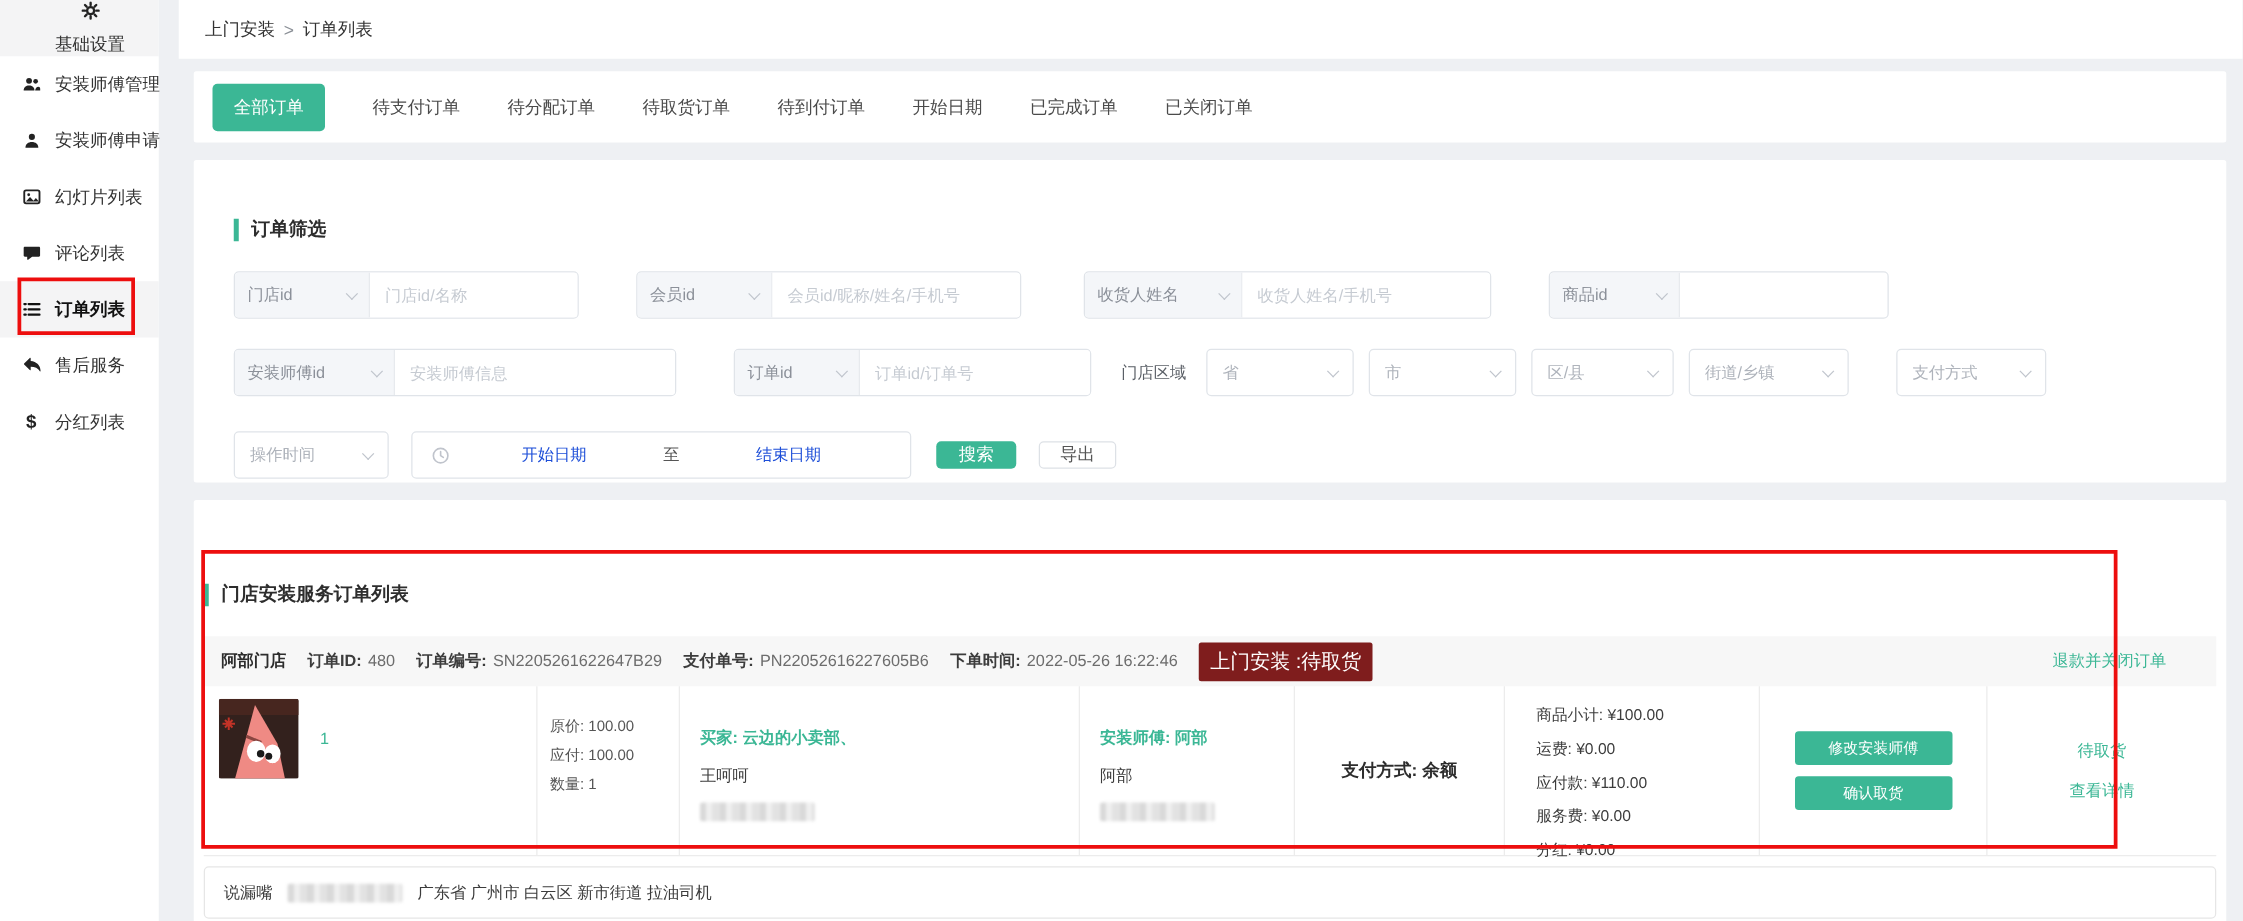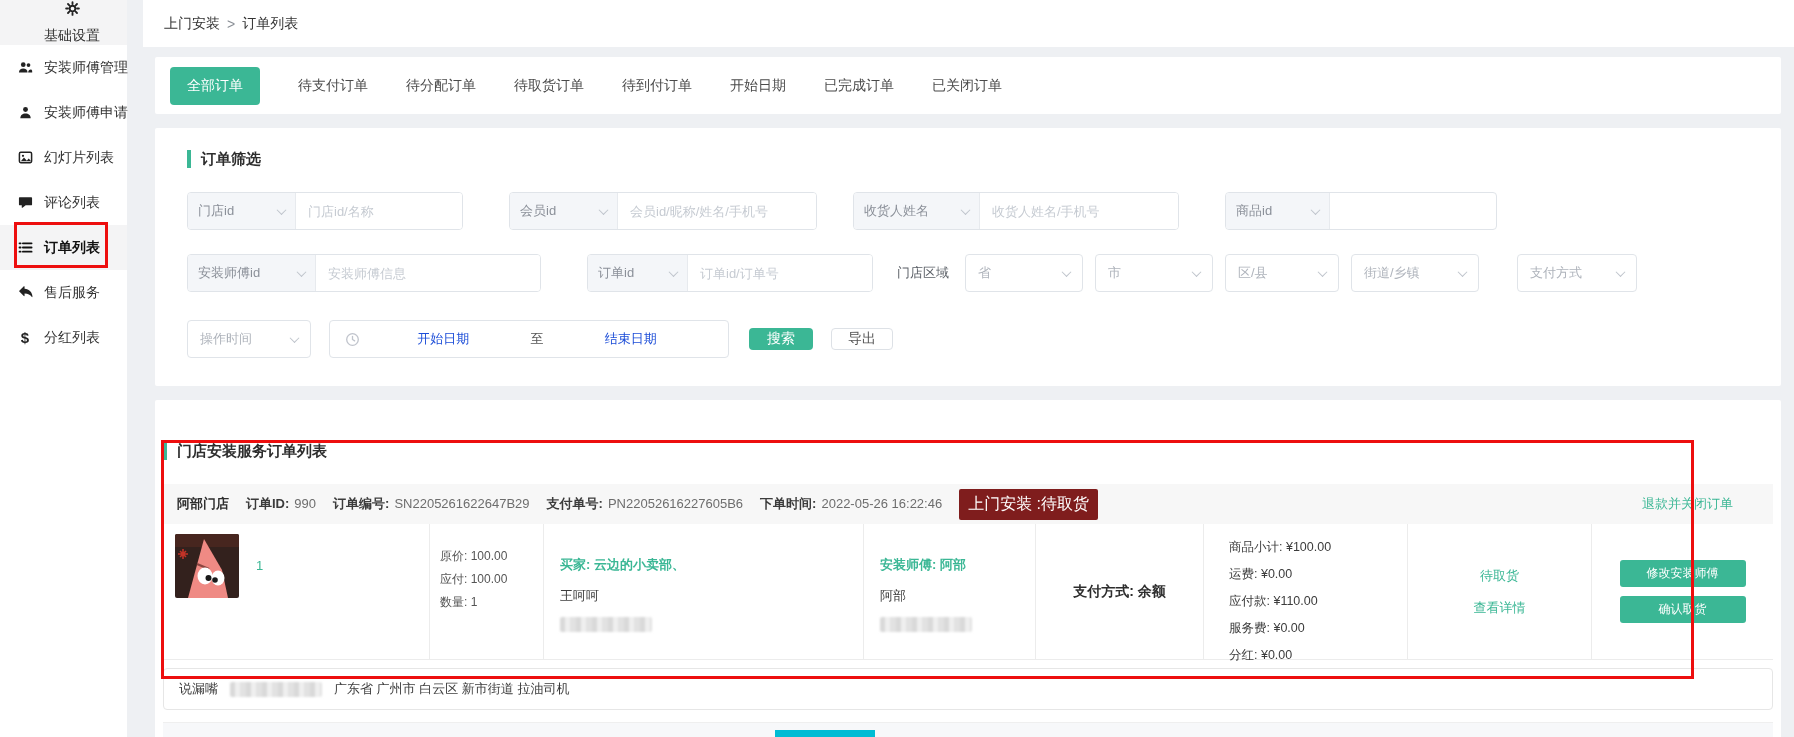--- a/index.html
+++ b/index.html
@@ -17,21 +17,21 @@
   .crumb-bar { position:absolute; left:143px; top:0; width:1651px; height:47px; background:#fff;
     display:flex; align-items:center; padding-left:21px; font-size:14px; color:#333; }
   .crumb-bar .sep { color:#8a8f96; margin:0 7px; }
 
   .card { position:absolute; background:#fff; border-radius:2px; }
   .tabs-card { left:155px; top:57px; width:1626px; height:57px; display:flex; align-items:center; padding:0 15px; gap:38px; }
   .tab { font-size:14px; color:#4b4b4b; cursor:pointer; white-space:nowrap; }
   .tab.active { background:#3bb795; color:#fff; padding:10px 17px; border-radius:4px; }
 
   .filter-card { left:155px; top:128px; width:1626px; height:258px; padding:22px 0 0 32px; }
-  .sec-title { font-size:15px; font-weight:bold; color:#2d2d2d; border-left:4px solid #3bb795; padding-left:10px; line-height:18px; }
+  .sec-title { font-size:15px; font-weight:bold; color:#2d2d2d; border-left:4px solid #3bb795; padding-left:10px; line-height:18px;margin-top:25px; }
   .frow { display:flex; align-items:center; margin-top:24px; }
   .fgroup { display:flex; height:38px; border:1px solid #e0e4e9; border-radius:4px; overflow:hidden; background:#fff; }
   .fsel { background:#f4f6f9; display:flex; align-items:center; padding:0 10px; font-size:13px; color:#8b9099;
     border-right:1px solid #e7eaee; cursor:pointer; white-space:nowrap; justify-content:space-between; }
   .chev { width:7px; height:7px; border-right:1.5px solid #bfc4cc; border-bottom:1.5px solid #bfc4cc;
     transform:rotate(45deg) translate(-1px,-1px); margin-left:8px; flex:0 0 7px; }
   .fin { border:none; outline:none; font-size:13px; padding:0 12px; color:#333; min-width:0;
     font-family:"Liberation Sans","DejaVu Sans",sans-serif; }
   .fin::placeholder { color:#c6cbd2; }
   .solo-sel { height:38px; border:1px solid #e0e4e9; border-radius:4px; background:#fff; display:flex;
@@ -188,21 +188,21 @@
         </div>
       <input class="fin" style="flex: 1 1 0%;" placeholder="门店id/名称">
     </div>
     <div class="fgroup" style="width:308px;margin-left:46px">
       <div class="fsel" style="width:108px">
           <span>会员id</span>
           <span class="chev"></span>
         </div>
       <input class="fin" style="flex: 1 1 0%;" placeholder="会员id/昵称/姓名/手机号">
     </div>
-    <div class="fgroup" style="width:326px;margin-left:36px">
+    <div class="fgroup" style="width:326px;margin-left:50px">
       <div class="fsel" style="width:126px">
           <span>收货人姓名</span>
           <span class="chev"></span>
         </div>
       <input class="fin" style="flex: 1 1 0%;" placeholder="收货人姓名/手机号">
     </div>
     <div class="fgroup" style="width:272px;margin-left:46px">
       <div class="fsel" style="width:104px">
           <span>商品id</span>
           <span class="chev"></span>
@@ -268,21 +268,21 @@
     <div class="btn btn-export">导出</div>
   </div>
 </div>
 
 <div class="card orders-card">
   <div class="sec-title">门店安装服务订单列表</div>
 
   <div>
     <div class="ohead">
       <span class="store">阿部门店</span>
-      <span class="fld"><b>订单ID:</b><i>990</i></span>
+      <span class="fld"><b>订单ID:</b><i>480</i></span>
       <span class="fld"><b>订单编号:</b><i>SN2205261622647B29</i></span>
       <span class="fld"><b>支付单号:</b><i>PN22052616227605B6</i></span>
       <span class="fld"><b>下单时间:</b><i>2022-05-26 16:22:46</i></span>
       <span class="badge">上门安装 :待取货</span>
       <span class="close-link">退款并关闭订单</span>
     </div>
 
     <div class="orow">
       <div class="col c-prod">
         <span class="thumb"><svg viewBox="0 0 64 64">
@@ -316,27 +316,27 @@
       <div class="col c-pay">
         <span>支付方式: 余额</span>
       </div>
       <div class="col c-amt">
         <div>商品小计: ¥100.00</div>
         <div>运费: ¥0.00</div>
         <div>应付款: ¥110.00</div>
         <div>服务费: ¥0.00</div>
         <div>分红: ¥0.00</div>
       </div>
+      <div class="col c-act">
+        <button class="act-btn">修改安装师傅</button>
+        <button class="act-btn">确认取货</button>
+      </div>
       <div class="col c-status">
         <span>待取货</span>
         <span>查看详情</span>
-      </div>
-      <div class="col c-act">
-        <button class="act-btn">修改安装师傅</button>
-        <button class="act-btn">确认取货</button>
       </div>
     </div>
 
     <div class="oaddr">
       <span>说漏嘴</span>
       <span class="blur-block"></span>
       <span>广东省 广州市 白云区 新市街道 拉油司机</span>
     </div>
   </div>
 

